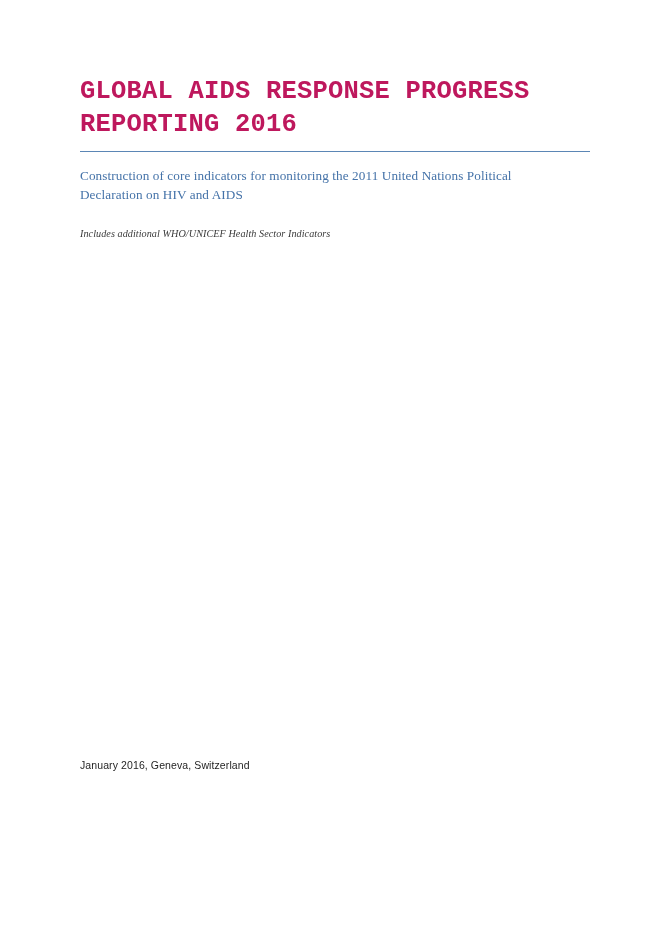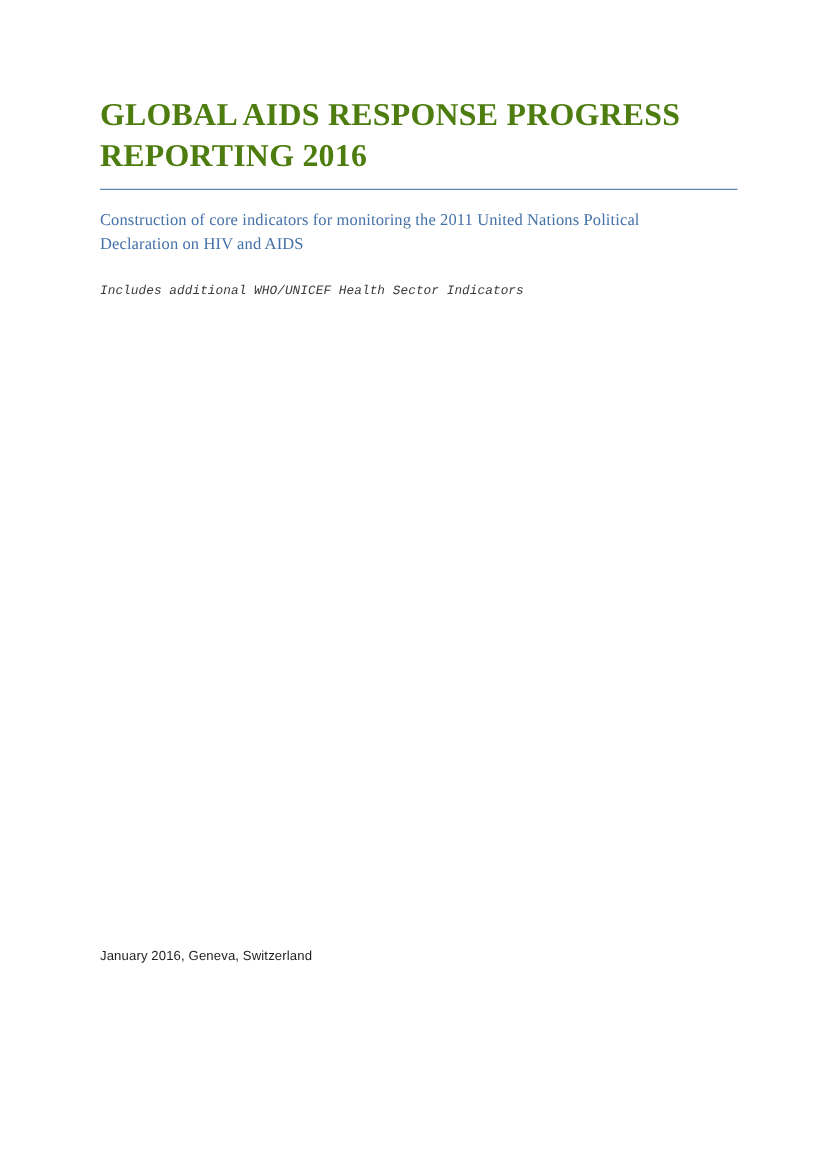--- a/index.html
+++ b/index.html
@@ -24,26 +24,26 @@
   }
 
   .content {
     position: absolute;
     left: 80px;
     top: 76px;
     width: 510px;
   }
 
   .doc-title {
-    font-family: Liberation Serif, serif;
+    font-family: Liberation Mono, monospace;
     font-size: 25.5px;
     line-height: 1.28;
     font-weight: 700;
     letter-spacing: 0.2px;
-    color: #4d7c0f;
+    color: #be185d;
     margin: 0;
     padding: 0 0 10px 0;
     text-transform: uppercase;
   }
 
   .title-rule {
     height: 0;
     border-bottom: 1.2px solid #5B86B5;
     width: 510px;
     margin: 0 0 14px 0;
@@ -53,21 +53,21 @@
     font-family: "Liberation Serif", serif;
     font-size: 13.2px;
     line-height: 1.45;
     color: #4472A8;
     margin: 0 0 22px 0;
     width: 470px;
     letter-spacing: 0.1px;
   }
 
   .doc-note {
-    font-family: Liberation Mono, monospace;
+    font-family: Liberation Serif, serif;
     font-style: italic;
     font-size: 10.2px;
     line-height: 1.4;
     color: #3a3a3a;
     margin: 0;
     letter-spacing: 0.05px;
   }
 
   .doc-footer {
     position: absolute;

